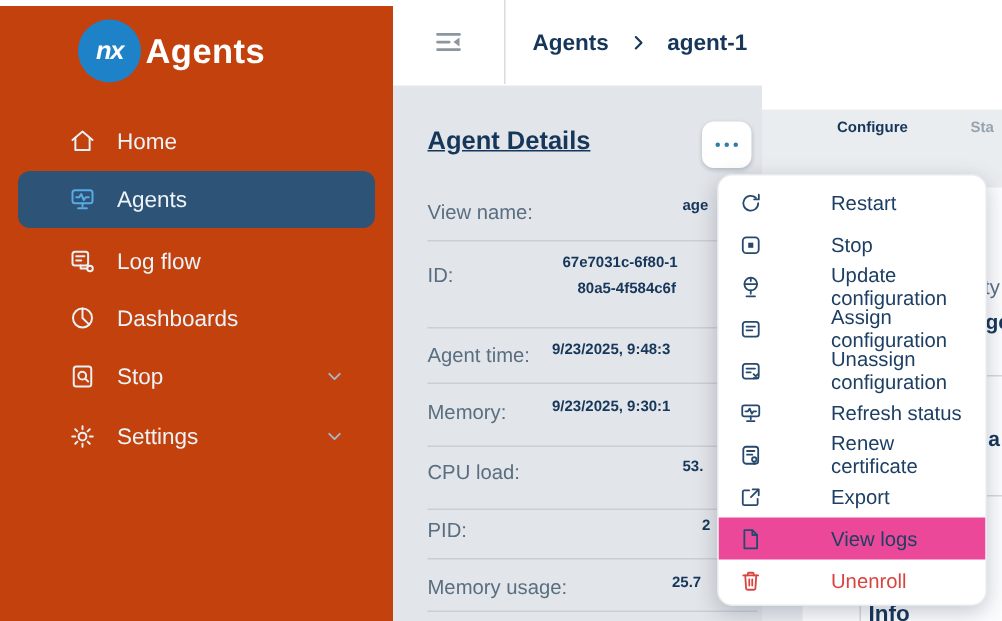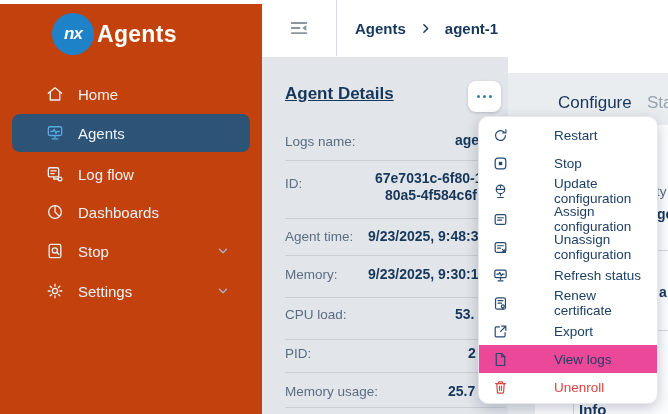--- a/index.html
+++ b/index.html
@@ -31,27 +31,27 @@
   .content-left { position:absolute; left:262px; top:57px; width:246px; height:357px; background:#e2e5e9; }
   .panel-right  { position:absolute; left:508px; top:73px; width:160px; height:341px; background:#eaedf0; }
   .card-right   { position:absolute; left:535px; top:125px; width:133px; height:289px; background:#fcfdfe; }
 
   .page-title { position:absolute; left:285px; top:84px; font-size:17px; font-weight:bold; color:#16365a; z-index:6;text-decoration:underline; }
   .more-btn { position:absolute; left:468px; top:81px; width:33px; height:31px; background:#ffffff; border-radius:8px;
               box-shadow:0 1px 3px rgba(20,40,70,.22); display:flex; align-items:center; justify-content:center;
               gap:2.5px; cursor:pointer; z-index:6; }
   .more-btn i { width:3.5px; height:3.5px; border-radius:50%; background:#2f7da8; }
 
-  .tab { position:absolute; top:93px; font-size:17px; font-weight:normal; cursor:pointer; z-index:6; }
+  .tab { position:absolute; top:80px; font-size:10px; font-weight:bold; cursor:pointer; z-index:6; }
   .tab.active { left:558px; color:#16365a; }
   .tab.inactive { left:647px; color:#97a3ad; }
 
   
   .f-label { position:absolute; font-size:13.5px; color:#5a6e82; z-index:1; }
-  .f-value { position:absolute; font-size:14px; font-weight:bold; color:#16365a; white-space:nowrap; z-index:1; }
+  .f-value { position:absolute; font-size:10px; font-weight:bold; color:#16365a; white-space:nowrap; z-index:1; }
   .f-div   { position:absolute; left:285px; width:220px; height:1px; background:#c9cfd6; z-index:1; }
 
   
   .frag-label { position:absolute; font-size:13.5px; color:#5a6e82; z-index:1; }
   .frag-value { position:absolute; font-size:14px; font-weight:bold; color:#16365a; z-index:1; }
   .frag-div   { position:absolute; width:23px; height:1px; background:#d5dade; z-index:1; }
   .info-head  { position:absolute; left:579px; top:401px; font-size:15px; font-weight:bold; color:#16365a; z-index:1; }
   .info-vline { position:absolute; left:573px; top:403px; width:1px; height:11px; background:#d5dade; z-index:1; }
 
   
@@ -179,21 +179,21 @@
 
 <div class="more-btn">
   <i></i>
     <i></i>
     <i></i>
 </div>
 
 <div class="tab active">Configure</div>
 <div class="tab inactive">Sta</div>
 
-<div class="f-label" style="left:285px; top:134px">Logs name:</div>
+<div class="f-label" style="left:285px; top:134px">View name:</div>
 <div class="f-value" style="left:455px; top:132px">age</div>
 <div class="f-div" style="top:160px"></div>
 
 <div class="f-label" style="left:285px; top:176px">ID:</div>
 <div class="f-value" style="left:375px; top:170px">67e7031c-6f80-1</div>
 <div class="f-value" style="left:385px; top:187px">80a5-4f584c6f</div>
 <div class="f-div" style="top:218px"></div>
 
 <div class="f-label" style="left:285px; top:229px">Agent time:</div>
 <div class="f-value" style="left:368px; top:228px">9/23/2025, 9:48:3</div>

